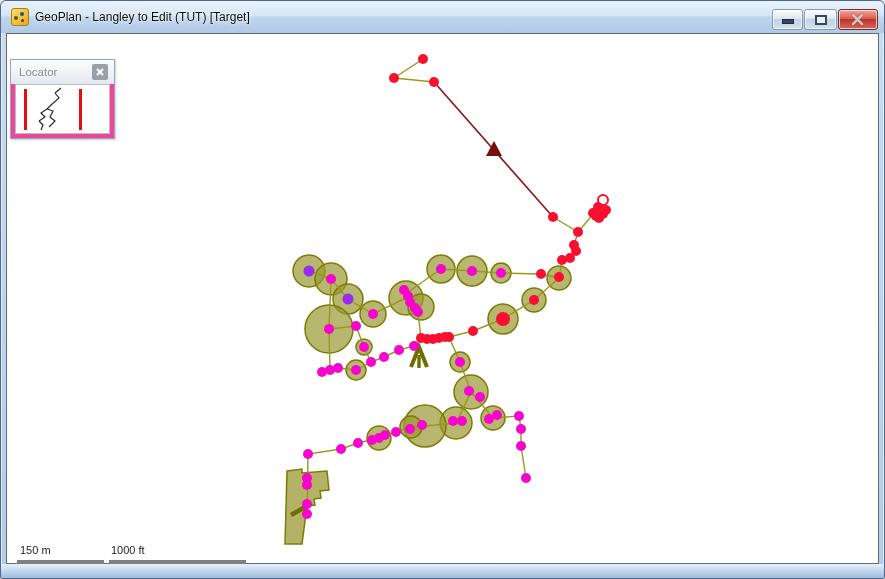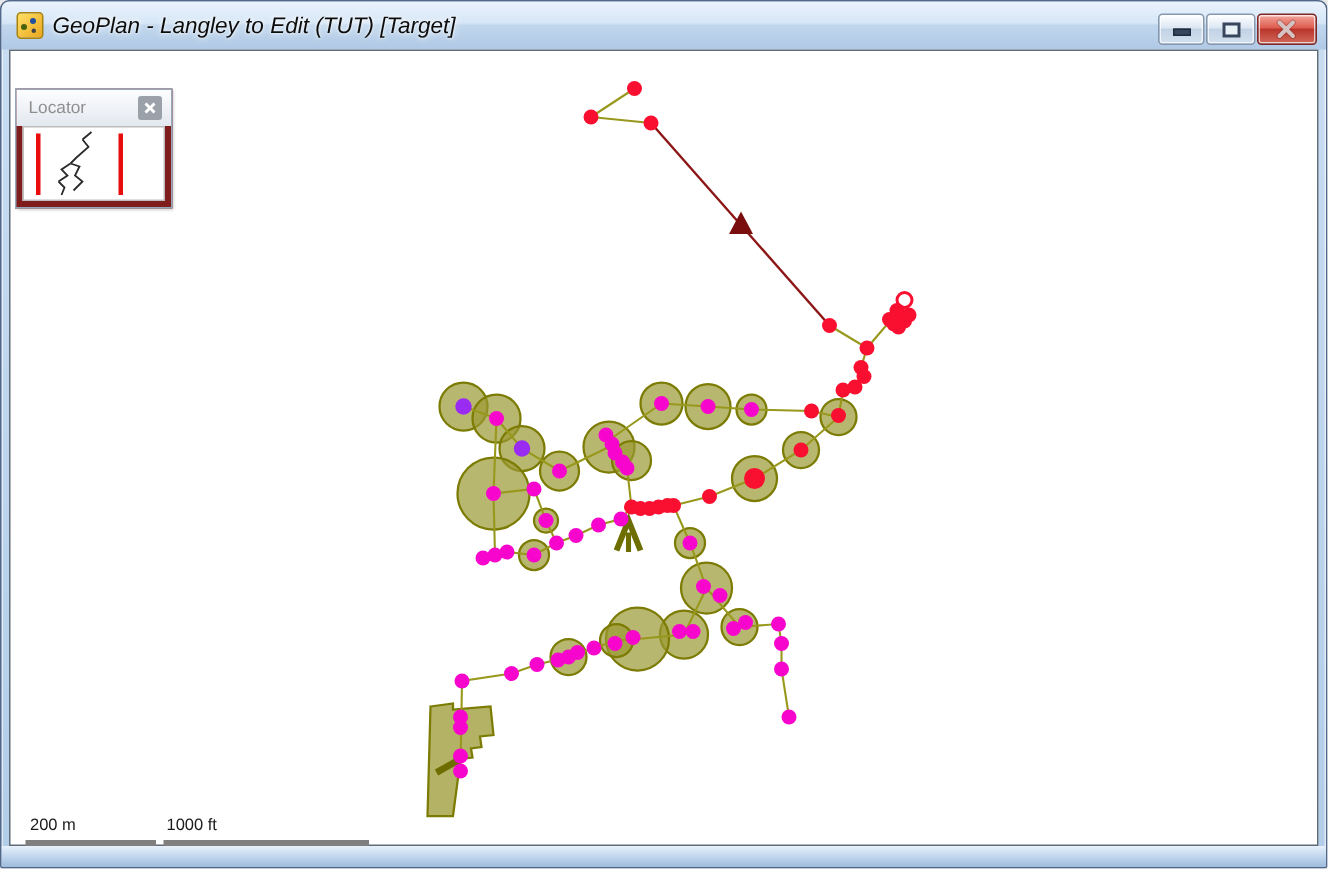--- a/index.html
+++ b/index.html
@@ -8,34 +8,34 @@
     box-shadow:inset 0 0 0 1px rgba(255,255,255,.6);}
   .titlebar{position:absolute;top:0;left:0;right:0;height:32px;
     background:linear-gradient(#eaf3fd 0%,#d6e6f6 45%,#c0d6ed 50%,#b0c9e5 100%);
     display:flex;align-items:center;border-radius:6px 6px 0 0;}
   .app-icon{width:16px;height:16px;margin:0 6px 0 10px;border-radius:3px;
     background:linear-gradient(135deg,#ffe066,#e9a61e);border:1px solid #a8820f;position:relative;}
   .app-icon i{position:absolute;border-radius:50%;}
   .app-icon .d1{width:4px;height:4px;background:#47610c;left:2px;top:7px;}
   .app-icon .d2{width:4px;height:4px;background:#1f4f9e;left:8px;top:3px;}
   .app-icon .d3{width:3px;height:3px;background:#444;left:9px;top:10px;}
-  .title-text{font-size:15px;color:#0c0c0c;text-shadow:0 0 6px #fff, 0 0 2px #fff;white-space:nowrap;font-style:italic;}
+  .title-text{font-size:12px;color:#0c0c0c;text-shadow:0 0 6px #fff, 0 0 2px #fff;white-space:nowrap;}
   .winbtns{position:absolute;right:6px;top:8px;display:flex;}
   .wbtn{height:19px;border-radius:3px;margin-left:1px;position:relative;
     border:1px solid #8798ac;background:linear-gradient(#ffffff,#dce7f3 45%,#c2d2e5 50%,#d3e0ee);
     box-shadow:inset 0 0 0 1px rgba(255,255,255,.7);cursor:default;}
   .wbtn.minimize{width:29px}.wbtn.restore{width:31px}
   .wbtn.close{width:38px;border-color:#7c2824;background:linear-gradient(#f2a79e,#dd5c4e 45%,#bb352b 50%,#d06a5c);}
   .glyph-min{position:absolute;left:9px;bottom:5px;width:10px;height:3px;background:#37465c;border:1px solid #1f2c3d;}
   .glyph-restore{position:absolute;left:10px;top:5px;width:8px;height:6px;border:2px solid #37465c;background:#e8f0f8;}
   .glyph-close{position:absolute;left:0;top:0;width:100%;height:100%;}
   .canvas{position:absolute;left:5px;top:32px;width:871px;height:529px;background:#ffffff;border:1px solid #5f6b77;}
   .map-svg{position:absolute;left:0;top:0;}
   
-  .locator{position:absolute;left:3px;top:25px;width:103px;height:78px;background:#7f1d1d;
+  .locator{position:absolute;left:3px;top:25px;width:103px;height:78px;background:#ec4899;
     border:1px solid #96a7bc;box-shadow:1px 1px 2px rgba(0,0,0,.2);}
   .locator-titlebar{position:absolute;left:0;top:0;right:0;height:24px;
     background:linear-gradient(#fdfdfe,#e3e8ef);display:flex;align-items:center;}
   .locator-title{font-size:11.5px;color:#8f8f8f;margin-left:8px;}
   .locator-close{position:absolute;right:6px;top:4px;width:16px;height:16px;background:#9aa1a9;
     border-radius:2px;display:flex;align-items:center;justify-content:center;cursor:default;}
   .locator-body{position:absolute;left:4px;top:24px;right:4px;bottom:4px;background:#fff;border:1px solid #bdbdbd;}
   .locator-redbar{position:absolute;top:4px;width:3px;height:41px;background:#e80c0c;}
   
   .scale-label{position:absolute;font-size:11px;color:#1c1c1c;}
@@ -208,20 +208,20 @@
         <svg id="locator-sketch" width="93" height="48" viewBox="0 0 93 48">
             <polyline points="45,3 39,8" fill="none" stroke="#2a2a2a" stroke-width="1.2"></polyline>
             <polyline points="39,8 43,13 35,20 31,24" fill="none" stroke="#2a2a2a" stroke-width="1.2"></polyline>
             <polyline points="31,24 25,28 29,32 23,36" fill="none" stroke="#2a2a2a" stroke-width="1.2"></polyline>
             <polyline points="31,24 37,26 34,32 39,36 33,42" fill="none" stroke="#2a2a2a" stroke-width="1.2"></polyline>
             <polyline points="23,36 27,40 25,45" fill="none" stroke="#2a2a2a" stroke-width="1.2"></polyline>
           </svg>
       </div>
     </div>
 
-    <span class="scale-label" style="left:13px;top:510px">200 m</span>
+    <span class="scale-label" style="left:13px;top:510px">150 m</span>
     <span class="scale-bar" style="left:10px;top:526px;width:87px"></span>
     <span class="scale-label" style="left:104px;top:510px">1000 ft</span>
     <span class="scale-bar" style="left:102px;top:526px;width:137px"></span>
   </div>
 
   <div class="bottom-frame"></div>
 </div>
 
 </body></html>

